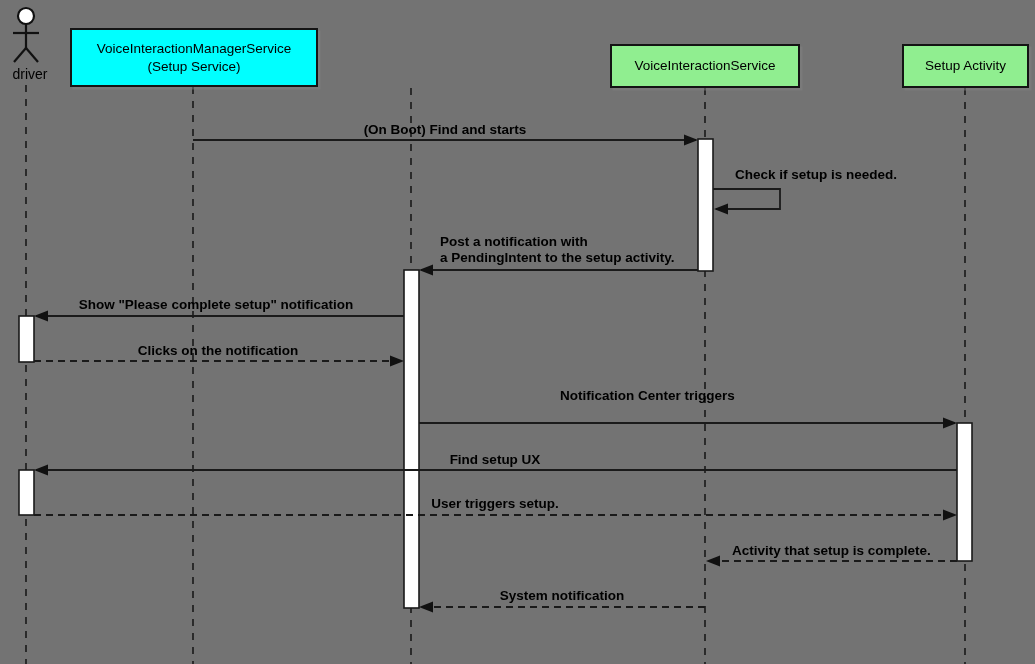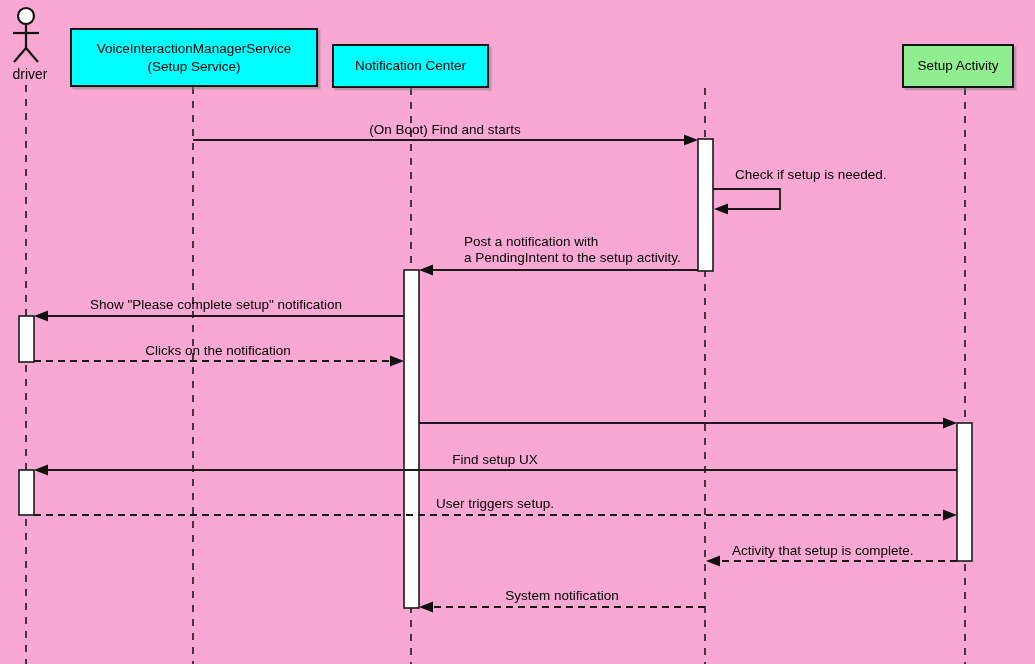--- a/index.html
+++ b/index.html
@@ -1,29 +1,29 @@
 <!DOCTYPE html>
 <html><head>
 <meta charset="utf-8">
 <style>
   html,body{margin:0;padding:0;background:#ffffff;}
   .canvas{
-    position:relative;width:1035px;height:664px;background:#f9a8d4;
+    position:relative;width:1035px;height:664px;background:#737373;
     font-family:"Liberation Sans","DejaVu Sans",sans-serif;color:#000;overflow:hidden;
   }
   .layer{position:absolute;left:0;top:0;}
   .pbox{
     position:absolute;box-sizing:border-box;border:2.5px solid #141414;
     display:flex;flex-direction:column;align-items:center;justify-content:center;
     font-size:13.5px;line-height:1.32;text-align:center;
     box-shadow:2.5px 2.5px 0 rgba(130,130,130,.5);
   }
   .fill-cyan{background:#00ffff;}
   .fill-green{background:#90ee90;}
-  .msg-label{position:absolute;font-size:13.5px;line-height:16px;white-space:nowrap;}
+  .msg-label{position:absolute;font-size:13.5px;line-height:16px;white-space:nowrap;font-weight:bold;}
   .center{transform:translateX(-50%);}
   .actor-label{position:absolute;font-size:14px;transform:translateX(-50%);white-space:nowrap;}
   .lifeline{stroke:#1a1a1a;stroke-width:1.6;stroke-dasharray:7 7;}
   .activation{fill:#ffffff;stroke:#1a1a1a;stroke-width:1.6;}
   .msg{stroke:#1a1a1a;stroke-width:1.8;fill:none;}
   .msg.dashed{stroke-dasharray:7 5;}
   .head{fill:#111;stroke:none;}
   .figure{stroke:#111;stroke-width:2.2;fill:none;}
 </style>
 </head>
@@ -101,43 +101,44 @@
       <line x1="13" y1="33" x2="39" y2="33"></line>
       <line x1="26" y1="48" x2="14" y2="62"></line>
       <line x1="26" y1="48" x2="38" y2="62"></line>
     </g>
   </svg>
 
   <div class="pbox fill-cyan" style="left:70px;top:28px;width:248px;height:59px;">
     <span>VoiceInteractionManagerService</span>
     <span>(Setup Service)</span>
   </div>
-  <div class="pbox fill-cyan" style="left:332px;top:44px;width:157px;height:44px;">
-    <span>Notification Center</span>
+  <div class="pbox fill-green" style="left:610px;top:44px;width:190px;height:44px;">
+    <span>VoiceInteractionService</span>
   </div>
-  <div class="pbox fill-green" style="left:902px;top:44px;width:112px;height:44px;">
+  <div class="pbox fill-green" style="left:902px;top:44px;width:127px;height:44px;">
     <span>Setup Activity</span>
   </div>
 
   <div class="actor-label" style="left:30px;top:66px;">driver</div>
 
   <div class="msg-label center" style="left:445px;top:122px;">(On Boot) Find and starts</div>
 
   <div class="msg-label" style="left:735px;top:167px;">Check if setup is needed.</div>
 
-  <div class="msg-label" style="left:440px;top:234px;margin-left:24px;">
+  <div class="msg-label" style="left:440px;top:234px;">
     <div>Post a notification with</div>
     <div>a PendingIntent to the setup activity.</div>
   </div>
 
   <div class="msg-label center" style="left:216px;top:297px;">Show "Please complete setup" notification</div>
 
   <div class="msg-label center" style="left:218px;top:343px;">Clicks on the notification</div>
 
   <div class="msg-label" style="left:560px;top:388px;">
+    <div>Notification Center triggers</div>
   </div>
 
   <div class="msg-label center" style="left:495px;top:452px;">Find setup UX</div>
 
   <div class="msg-label center" style="left:495px;top:496px;">User triggers setup.</div>
 
   <div class="msg-label" style="left:732px;top:543px;">Activity that setup is complete.</div>
 
   <div class="msg-label center" style="left:562px;top:588px;">System notification</div>
 

